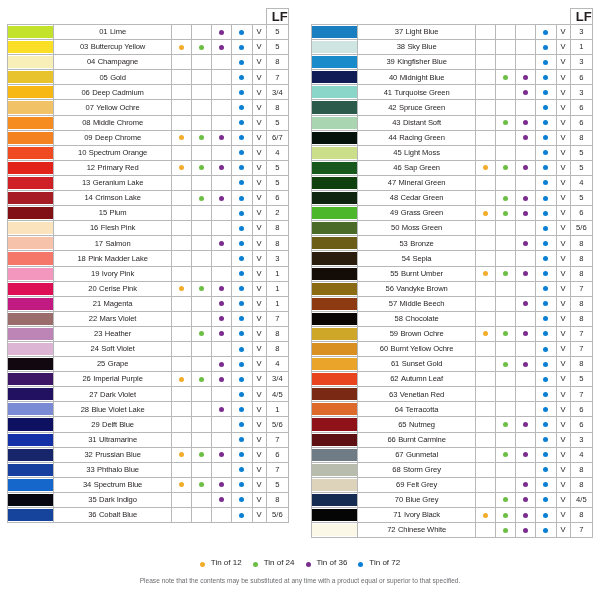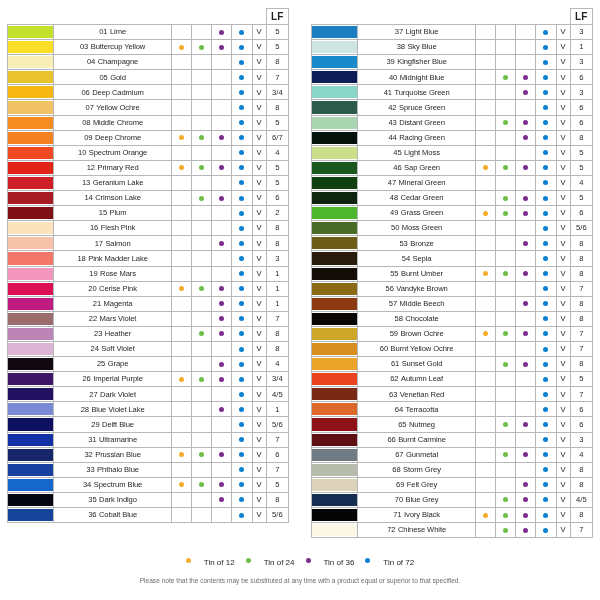--- a/index.html
+++ b/index.html
@@ -45,24 +45,25 @@
   }
 
   
   tr.hdr td, tr.hdr th{
     border:none;
     background:transparent;
     height:15px;
   }
   tr.hdr th.lf-head{
     border:1px solid #b6b8ba;
-    font-size:10px;
+    font-size:13px;
     font-weight:bold;
     letter-spacing:.2px;
     color:#231f20;
+    text-align:right;
   }
 
   col.c-swatch{width:46px;}
   col.c-name{width:116px;}
   col.c-dot{width:20px;}
   col.c-v{width:14px;}
   col.c-lf{width:22px;}
 
   td.swatch{
     padding:0;
@@ -103,21 +104,21 @@
   .legend{
     position:absolute;
     left:0;top:558px;
     width:600px;
     display:flex;
     justify-content:center;
     align-items:center;
     gap:11px;
     font-size:8px;
   }
-  .legend .li{display:flex;align-items:flex-start;gap:13px;white-space:nowrap;}
+  .legend .li{display:flex;align-items:flex-end;gap:6px;white-space:nowrap;}
   .legend .li i{
     width:5px;height:5px;border-radius:50%;display:block;
   }
   .footnote{
     position:absolute;
     left:0;top:577px;
     width:600px;
     text-align:center;
     font-size:6.6px;
     color:#6d6e71;
@@ -402,21 +403,21 @@
               <td class="dot">
                 <i class="d72"></i>
               </td>
               <td class="vcol">V</td>
               <td class="lfcol">3</td>
             </tr>
             <tr>
               <td class="swatch">
                 <span class="sw" style="background:#f497bf"></span>
               </td>
-              <td class="name"><span class="num">19</span><span>Rose Mars</span></td>
+              <td class="name"><span class="num">19</span><span>Ivory Pink</span></td>
               <td class="dot"></td>
               <td class="dot"></td>
               <td class="dot"></td>
               <td class="dot">
                 <i class="d72"></i>
               </td>
               <td class="vcol">V</td>
               <td class="lfcol">1</td>
             </tr>
             <tr>
@@ -797,21 +798,21 @@
               <td class="dot">
                 <i class="d72"></i>
               </td>
               <td class="vcol">V</td>
               <td class="lfcol">6</td>
             </tr>
             <tr>
               <td class="swatch">
                 <span class="sw" style="background:#a9d6b0"></span>
               </td>
-              <td class="name"><span class="num">43</span><span>Distant Green</span></td>
+              <td class="name"><span class="num">43</span><span>Distant Soft</span></td>
               <td class="dot"></td>
               <td class="dot">
                 <i class="d24"></i>
               </td>
               <td class="dot">
                 <i class="d36"></i>
               </td>
               <td class="dot">
                 <i class="d72"></i>
               </td>

